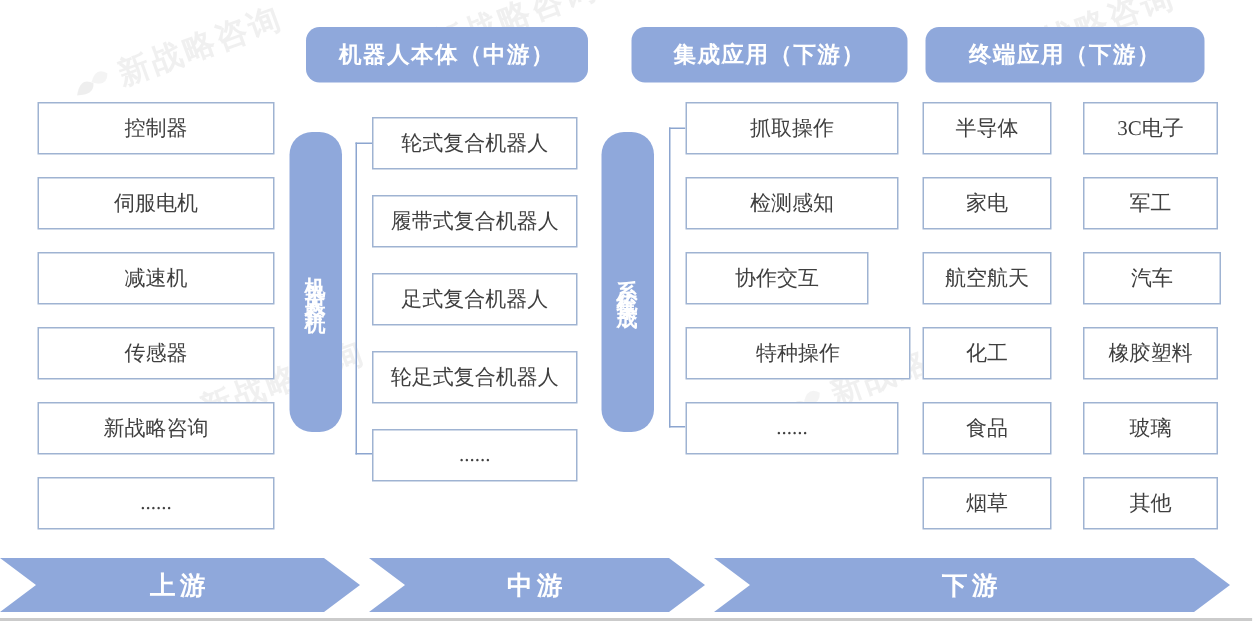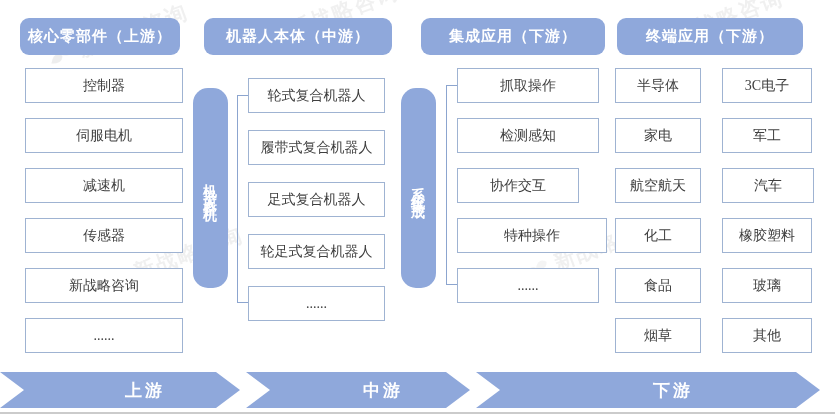--- a/index.html
+++ b/index.html
@@ -28,21 +28,21 @@
   }
   
   .bracket{
     position:absolute;width:11px;box-sizing:border-box;
     border:1.5px solid #8CA5CF;border-right:none;background:transparent;
   }
   
   .arrow{
     position:absolute;top:372px;height:36px;background:#8FA8DB;
     color:#ffffff;font-weight:bold;font-size:17px;letter-spacing:3px;
-    display:flex;align-items:center;justify-content:center;padding-left:25px;
+    display:flex;align-items:center;justify-content:center;
   }
   .arrow.a1{left:0;width:240px;clip-path:polygon(0 0,216px 0,240px 18px,216px 36px,0 36px,24px 18px);}
   .arrow.a2{left:246px;width:224px;clip-path:polygon(0 0,200px 0,224px 18px,200px 36px,0 36px,24px 18px);}
   .arrow.a3{left:476px;width:344px;clip-path:polygon(0 0,320px 0,344px 18px,320px 36px,0 36px,24px 18px);}
   .baseline{position:absolute;left:0;top:412px;width:835px;height:2px;background:#CBCBCB;}
   
   .wm{
     position:absolute;display:flex;align-items:center;gap:6px;
     transform:rotate(-20deg);opacity:0.12;pointer-events:none;
     color:#8a8a8a;font-size:21px;font-weight:bold;letter-spacing:2px;white-space:nowrap;
@@ -83,21 +83,20 @@
       <span>新战略咨询</span>
     </div>
   <div class="wm" style="left:520px;top:235px">
       <svg class="blob" width="26" height="20" viewBox="0 0 26 20">
         <path d="M1 13 q6 -11 13 -4 q-2 8 -13 4" fill="#7d7d7d"></path>
         <path d="M13 8 q6 -9 12 -2 q-3 9 -12 2" fill="#ababab"></path>
       </svg>
       <span>新战略咨询</span>
     </div>
 
-  <div class="hdr" style="left:20px;width:160px;top:18px">核心零部件（上游）</div>
   <div class="hdr" style="left:204px;width:188px;top:18px">机器人本体（中游）</div>
   <div class="hdr" style="left:421px;width:184px;top:18px">集成应用（下游）</div>
   <div class="hdr" style="left:617px;width:186px;top:18px">终端应用（下游）</div>
 
   <div class="box" style="left:25px;width:158px;top:68px">控制器</div>
   <div class="box" style="left:25px;width:158px;top:118px">伺服电机</div>
   <div class="box" style="left:25px;width:158px;top:168px">减速机</div>
   <div class="box" style="left:25px;width:158px;top:218px">传感器</div>
   <div class="box" style="left:25px;width:158px;top:268px">新战略咨询</div>
   <div class="box" style="left:25px;width:158px;top:318px">......</div>

